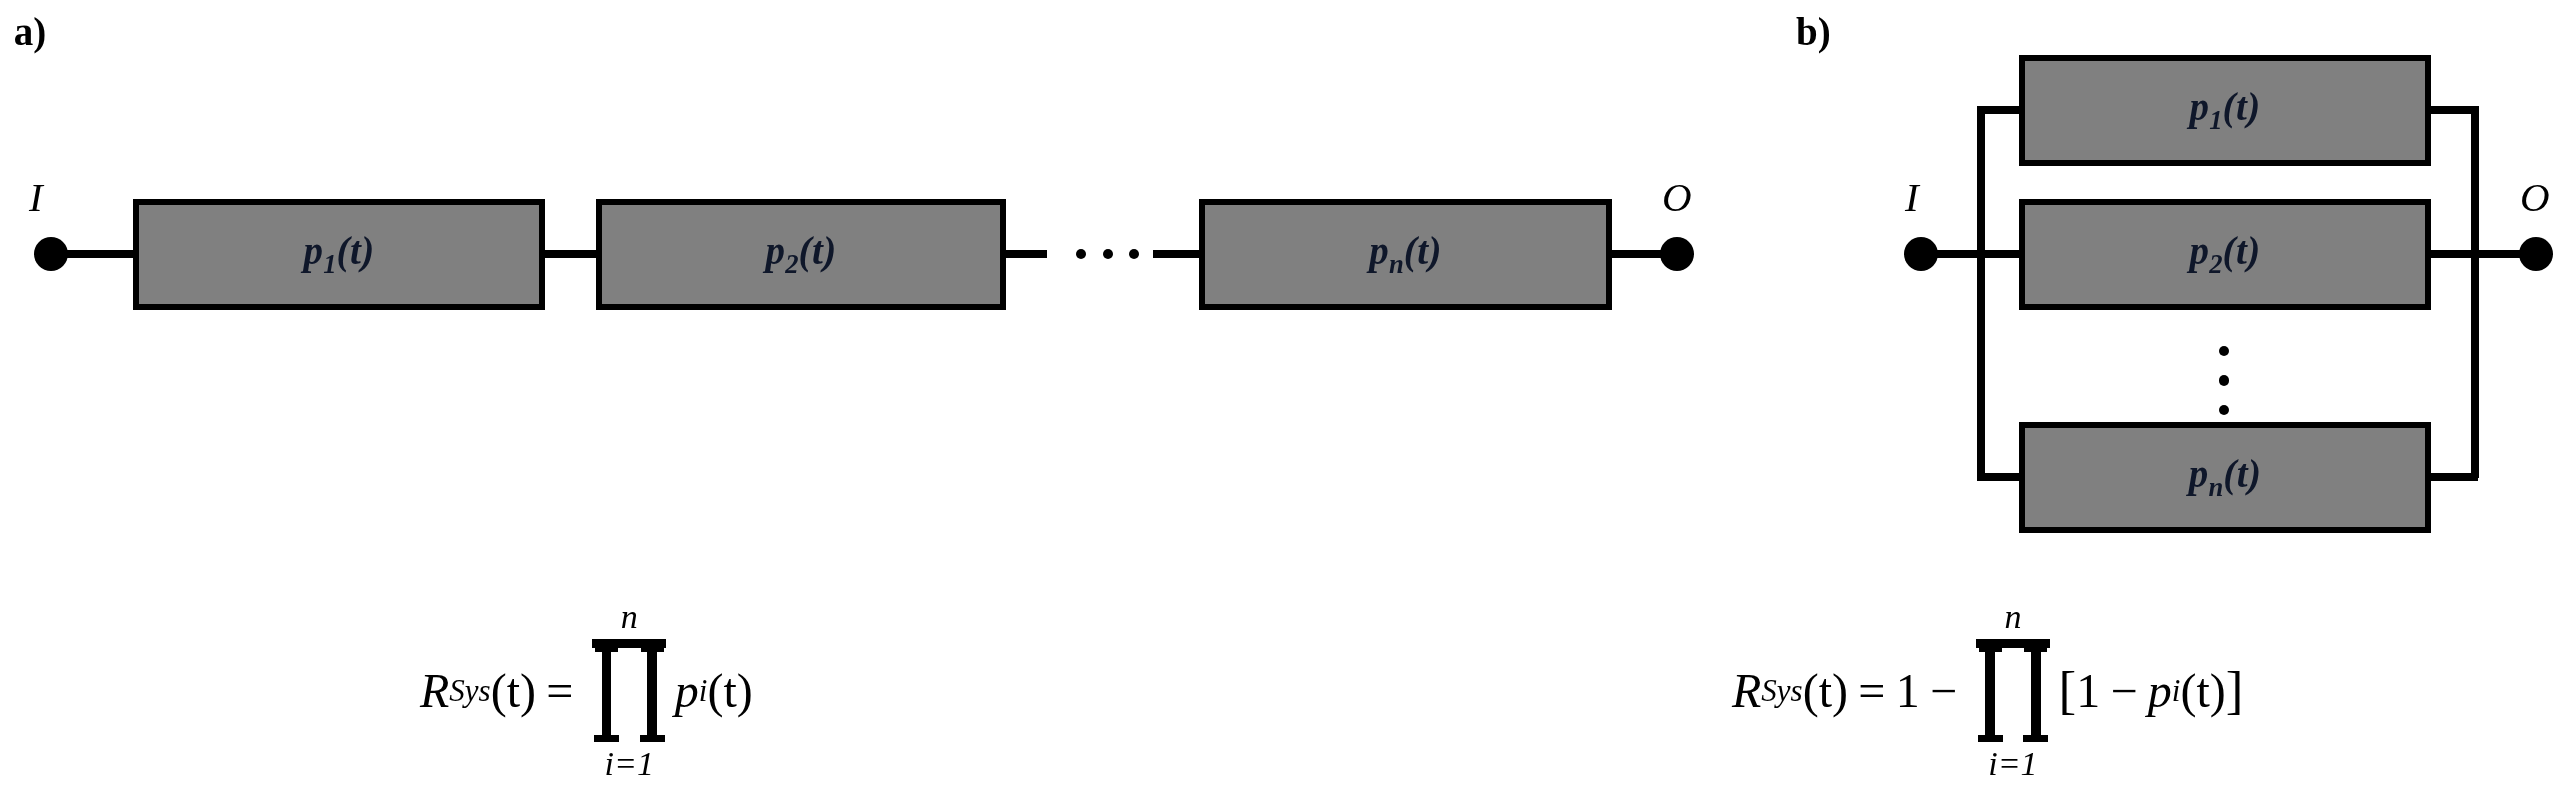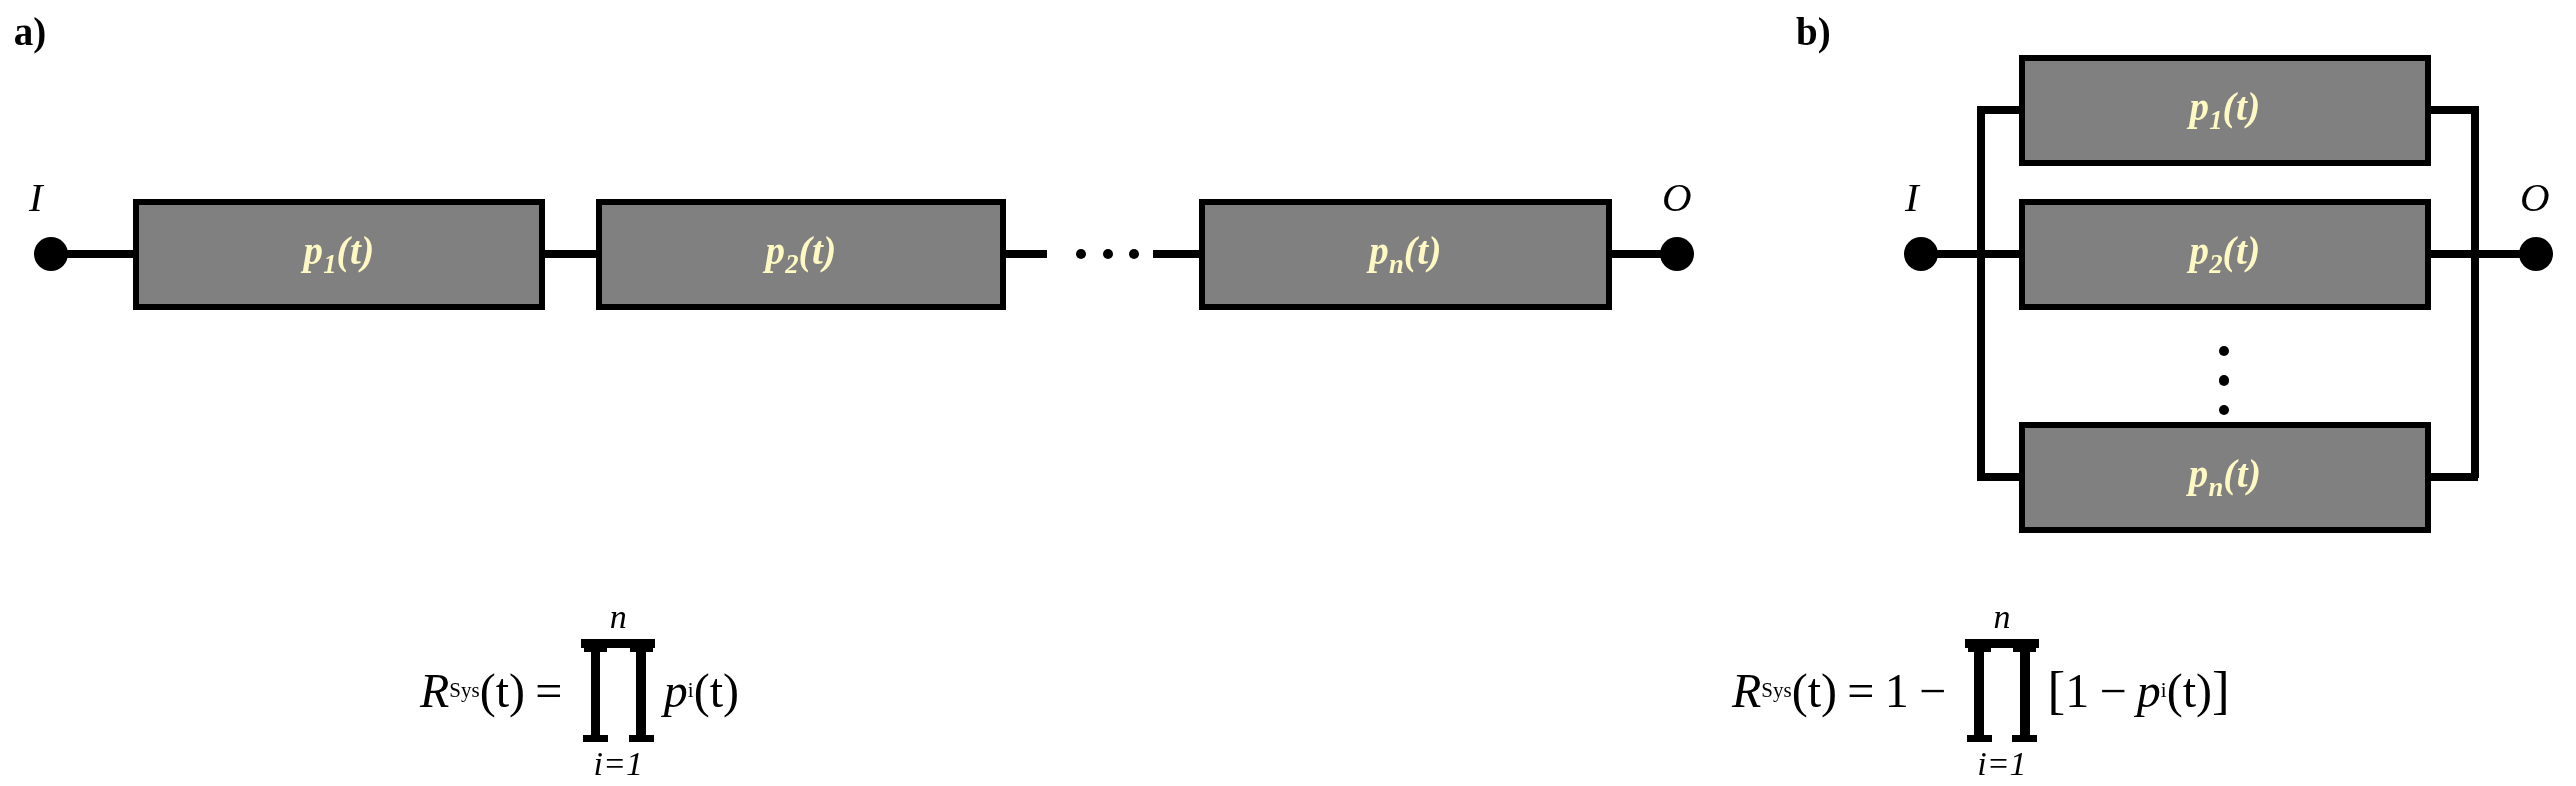--- a/index.html
+++ b/index.html
@@ -34,21 +34,21 @@
   .rbd-block {
     position: absolute;
     box-sizing: border-box;
     background: #808080;
     border: 6px solid #000000;
     display: flex;
     align-items: center;
     justify-content: center;
   }
   .rbd-block .blk-label {
-    color: #fef9c3;
+    color: #0f172a;
     font-family: "Liberation Serif", serif;
     font-style: italic;
     font-weight: bold;
     font-size: 39px;
     line-height: 1;
     white-space: pre;
     letter-spacing: 0.4px;
   }
   .rbd-block .blk-label .sub {
     font-size: 26.6px;
@@ -116,21 +116,22 @@
     font-family: "Liberation Serif", serif;
     font-size: 48px;
     line-height: 1;
     color: #000;
     white-space: nowrap;
     display: flex;
     align-items: center;
   }
   .formula .it { font-style: italic; }
   .formula .sub {
-    font-size: 21px;
+    font-size: 31px;
+    font-style: italic;
     vertical-align: -0.34em;
   }
   .formula .op {
     padding: 0 10.3px;
   }
   .prod {
     display: inline-flex;
     flex-direction: column;
     align-items: center;
     justify-content: center;

